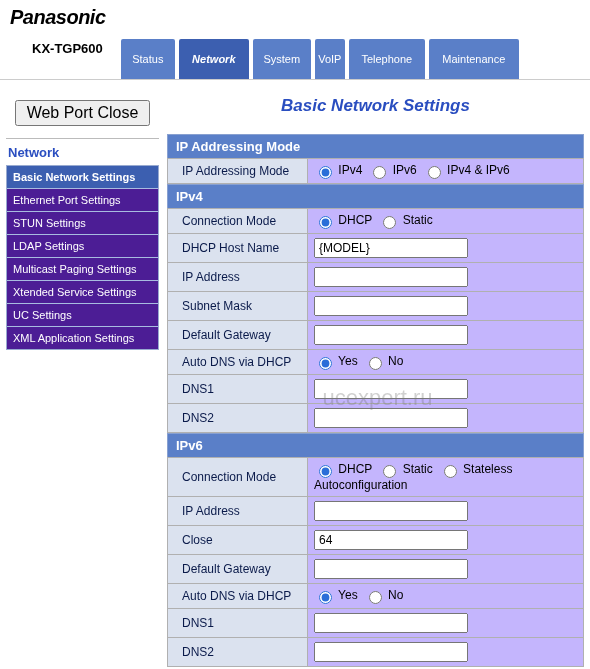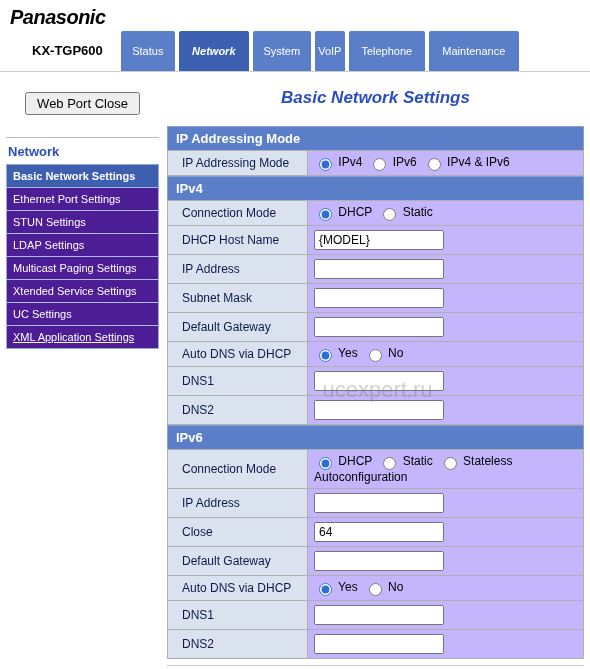--- a/index.html
+++ b/index.html
@@ -16,22 +16,22 @@
   }
   .brand {
     font-family: "Arial Black", Arial, sans-serif;
     font-weight: 900;
     font-style: italic;
     font-size: 20px;
     letter-spacing: -0.5px;
   }
   .row2 {
     display: flex;
-    align-items: center;
-    margin-top: 2px;
+    align-items: flex-start;
+    margin-top: 10px;
   }
   .model {
     font-weight: bold;
     font-size: 13px;
     padding: 2px 18px 4px 22px;
   }
   .tabs {
     display: flex;
     flex: 1;
     gap: 4px;
@@ -60,22 +60,22 @@
   .body {
     display: flex;
   }
   .side {
     width: 165px;
     background: #fff;
     padding: 6px;
   }
   .webport {
     display: block;
-    margin: 14px auto 22px;
-    font-size: 13px;
+    margin: 14px auto 12px;
+    font-size: 16px;
     padding: 2px 10px;
   }
   .side-sep{
     border-top:1px solid #bbb;
     margin: 0 0 6px 0;
   }
   .sidetitle {
     color: #2a4ec0;
     font-weight: bold;
     font-size: 13px;
@@ -86,21 +86,21 @@
   }
   .navitem {
     background: #4c1d95;
     color: #fff;
     font-size: 11px;
     padding: 5px 6px;
     border-bottom: 1px solid #a8bbe0;
     cursor: pointer;
   }
   .navitem.active { background:#3c5fb0; font-weight:bold;}
-  .navitem:last-child{border-bottom:none;text-decoration:underline;}
+  .navitem:last-child{border-bottom:none;}
 
   .main {
     flex: 1;
     padding: 6px 6px 6px 2px;
     position: relative;
   }
   .pagetitle {
     color: #2a4ec0;
     font-weight: bold;
     font-style: italic;
@@ -131,21 +131,21 @@
     width: 140px;
     background: #dbe2ef;
     color:#0a1a4a;
     padding-left:14px;
   }
   table.form td.val {
     background: #c4b5fd;
   }
   input[type=text]{
     font-size:12px;
-    width:130px;
+    width:154px;
     padding:1px 3px;
   }
   input[type=radio]{
     accent-color:#2a6ed8;
     vertical-align: middle;
   }
   .radlbl{margin-right:6px;}
   .btnrow{
     text-align:center;
     padding:10px 0 4px;

